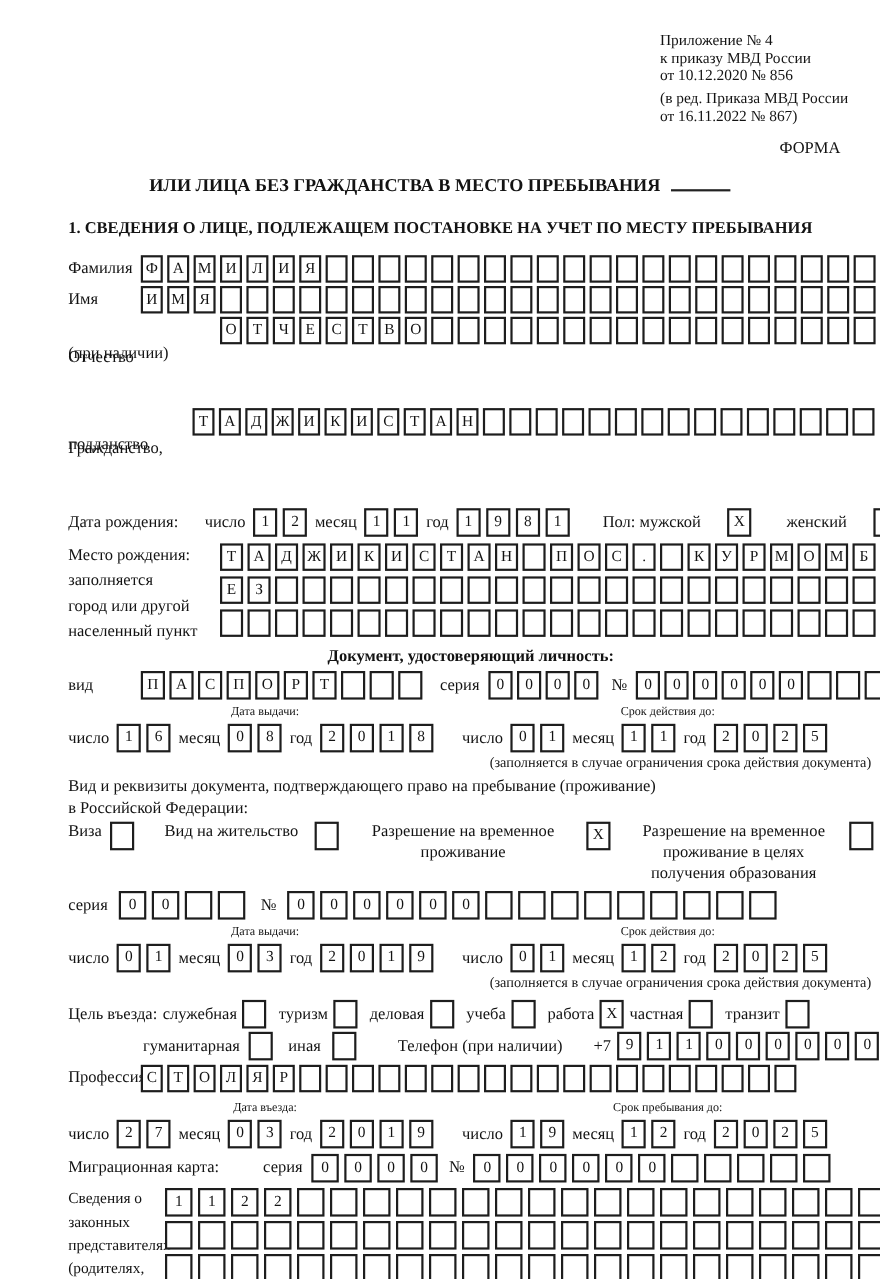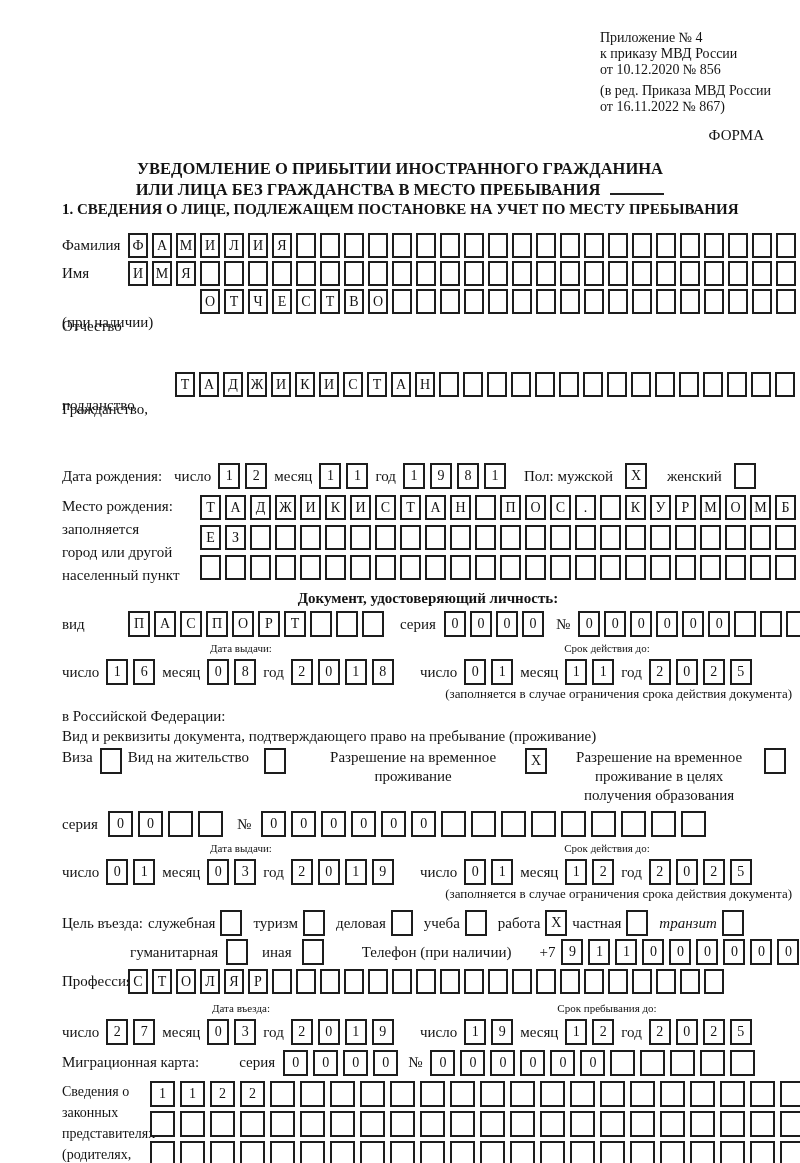--- a/index.html
+++ b/index.html
@@ -6,21 +6,21 @@
   body{width:800px;height:1163px;font-family:"Liberation Serif","DejaVu Serif",serif;color:#131313;overflow:hidden;}
   .page{box-sizing:border-box;width:800px;height:1163px;padding:30px 6px 0 62px;}
 
   .annex{width:182px;margin-left:auto;margin-right:12px;font-size:14px;line-height:16px;}
   .annex .gap{margin-top:5px;}
   .forma{margin-top:12px;padding-right:30px;text-align:right;font-weight:normal;font-size:15px;}
 
   .title{margin-top:14px;margin-left:-56px;text-align:center;font-weight:bold;font-size:16.5px;line-height:21px;}
   .uline{display:inline-block;width:54px;border-bottom:2px solid #222;margin-left:10px;}
 
-  .sec1{font-weight:bold;font-size:15px;line-height:19px;}
+  .sec1{margin-top:20px;font-weight:bold;font-size:15px;line-height:19px;}
 
   .frow{display:flex;align-items:flex-start;margin-top:3px;}
   .lbl{font-size:15px;line-height:25px;flex-shrink:0;white-space:pre-line;}
   .sublbl{position:absolute;left:0;top:22px;font-size:15px;line-height:22px;white-space:pre-line;}
   .rel{position:relative;}
   .w66{width:66px;} .w138{width:138px;} .w113{width:113px;}
 
   .cells{display:flex;gap:4px;flex-shrink:0;}
   .cell{box-sizing:border-box;width:20px;height:25px;border:2px solid #1d1d1d;background:#fff;
         display:flex;align-items:center;justify-content:center;font-size:14px;line-height:1;flex-shrink:0;}
@@ -64,21 +64,20 @@
     <div>Приложение № 4</div>
     <div>к приказу МВД России</div>
     <div>от 10.12.2020 № 856</div>
     <div class="gap">(в ред. Приказа МВД России</div>
     <div>от 16.11.2022 № 867)</div>
   </div>
 
   <div class="forma">ФОРМА</div>
 
   <div class="title">
-    <div>УВЕДОМЛЕНИЕ О ПРИБЫТИИ ИНОСТРАННОГО ГРАЖДАНИНА</div>
     <div><span>ИЛИ ЛИЦА БЕЗ ГРАЖДАНСТВА В МЕСТО ПРЕБЫВАНИЯ</span><span class="uline"></span></div>
   </div>
 
   <div class="sec1">1. СВЕДЕНИЯ О ЛИЦЕ, ПОДЛЕЖАЩЕМ ПОСТАНОВКЕ НА УЧЕТ ПО МЕСТУ ПРЕБЫВАНИЯ</div>
 
   <div class="frow mt14">
     <span class="lbl w66">Фамилия</span>
     <span class="cells">
         <span class="cell">Ф</span>
         <span class="cell">А</span>
@@ -207,21 +206,21 @@
         <span class="cell"></span>
         <span class="cell"></span>
         <span class="cell"></span>
         <span class="cell"></span>
         <span class="cell"></span>
         <span class="cell"></span>
         <span class="cell"></span>
       </span>
   </div>
 
-  <div class="frow mt16" style="align-items:center;gap:12px;">
+  <div class="frow mt16" style="align-items:center;gap:24px;">
     <span class="lbl">Дата рождения:</span>
     <span class="dgroup">
       <span class="lbl">число</span>
       <span class="cells dt">
           <span class="cell">1</span>
           <span class="cell">2</span>
         </span>
       <span class="lbl">месяц</span>
       <span class="cells dt">
           <span class="cell">1</span>
@@ -405,30 +404,30 @@
           <span class="cell">2</span>
           <span class="cell">0</span>
           <span class="cell">2</span>
           <span class="cell">5</span>
         </span>
     </span>
   </div>
   <div class="note">(заполняется в случае ограничения срока действия документа)</div>
 
   <div class="intro">
+    <div>Вид и реквизиты документа, подтверждающего право на пребывание (проживание)</div>
     <div>в Российской Федерации:</div>
-    <div>Вид и реквизиты документа, подтверждающего право на пребывание (проживание)</div>
   </div>
 
   <div class="cbrow">
     <span class="g">
       <span class="lbl">Виза</span>
       <span class="cell cb"></span>
     </span>
-    <span class="g" style="margin-left:6px;">
+    <span class="g" style="margin-left:28px;">
       <span class="lbl">Вид на жительство</span>
       <span class="cell cb" style="margin-left:8px;"></span>
     </span>
     <span class="g" style="margin-left:22px;">
       <span class="lbl cbl-c" style="width:210px;">Разрешение на временное
 проживание</span>
       <span class="cell cb">X</span>
     </span>
     <span class="g" style="margin-left:14px;">
       <span class="lbl cbl-c" style="width:196px;">Разрешение на временное
@@ -519,21 +518,21 @@
     <span class="lbl" style="margin-left:6px;">туризм</span>
     <span class="cell cb"></span>
     <span class="lbl" style="margin-left:6px;">деловая</span>
     <span class="cell cb"></span>
     <span class="lbl" style="margin-left:6px;">учеба</span>
     <span class="cell cb"></span>
     <span class="lbl" style="margin-left:6px;">работа</span>
     <span class="cell cb">X</span>
     <span class="lbl">частная</span>
     <span class="cell cb"></span>
-    <span class="lbl" style="margin-left:6px;font-style:italic;">транзит</span>
+    <span class="lbl" style="margin-left:6px;">транзит</span>
     <span class="cell cb"></span>
   </div>
 
   <div class="prow" style="margin-top:3px;">
     <span class="lbl" style="margin-left:68px;">гуманитарная</span>
     <span class="cell cb" style="margin-left:8px;"></span>
     <span class="lbl" style="margin-left:14px;">иная</span>
     <span class="cell cb" style="margin-left:10px;"></span>
     <span class="lbl" style="margin-left:38px;">Телефон (при наличии)</span>
     <span class="lbl" style="margin-left:28px;">+7</span>

